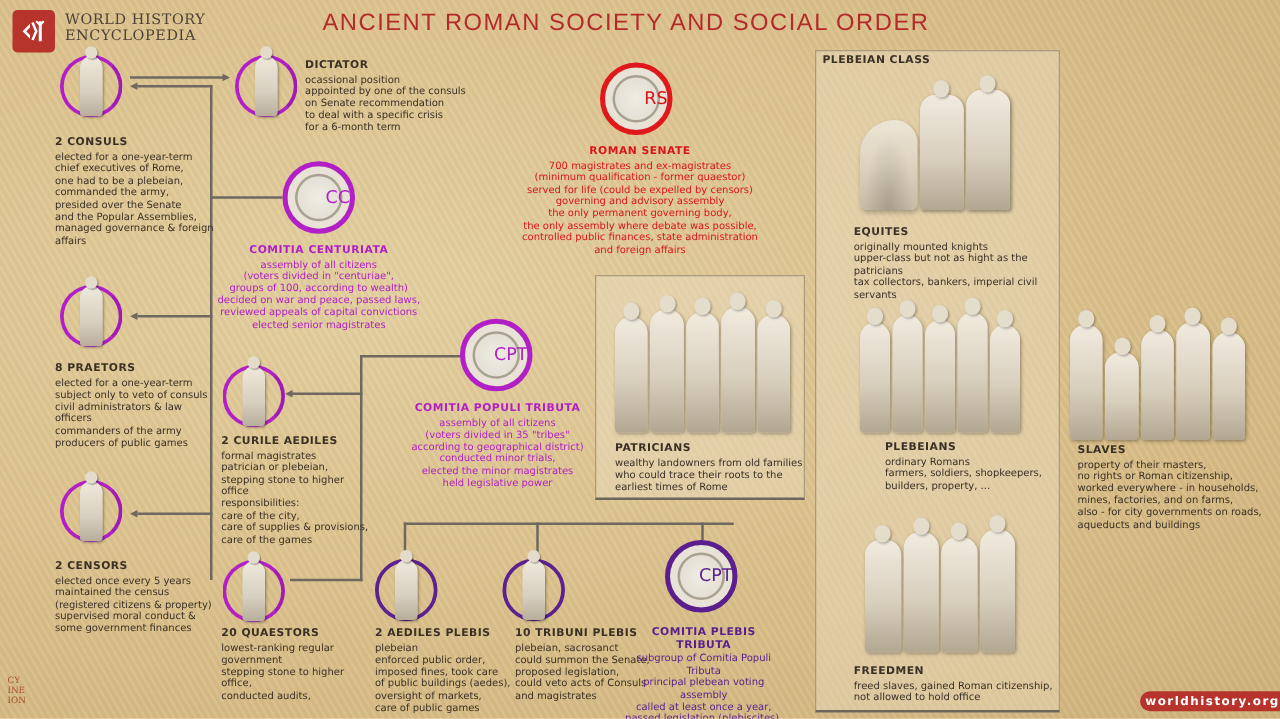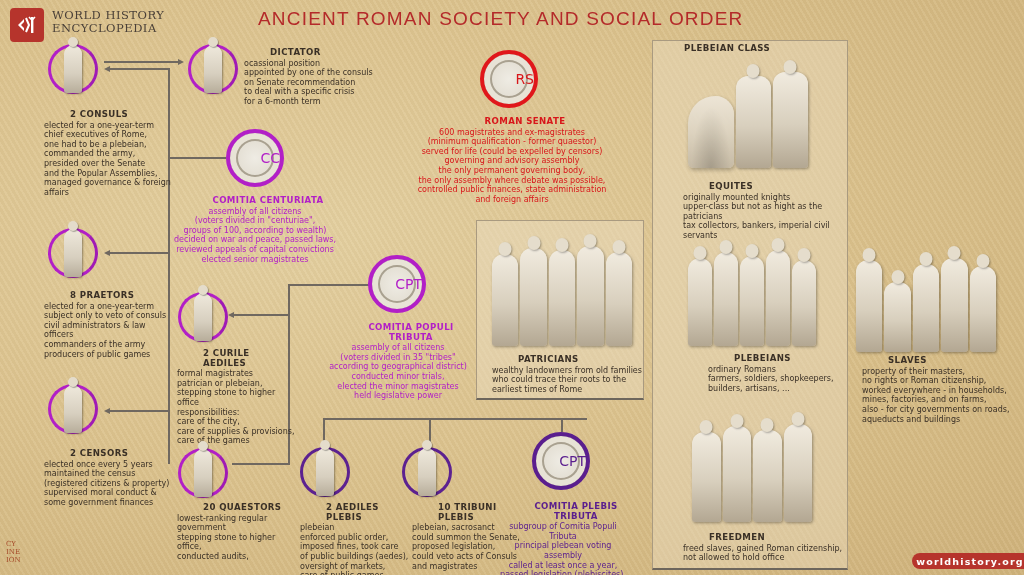--- a/index.html
+++ b/index.html
@@ -23,21 +23,21 @@
   .portrait.plebs { border-color: #5c2190; }
   .figure { width: 18px; height: 48px; margin-bottom: -2px; background: linear-gradient(180deg, #efe9dc 0%, #d7cfbf 60%, #b7ad9a 100%); border-radius: 9px 9px 3px 3px; box-shadow: 1px 1px 2px rgba(0,0,0,0.35); position: relative; }
   .figure::before { content: ""; position:absolute; left: 4px; top: -8px; width: 10px; height: 10px; border-radius: 50%; background: #e4dccb; box-shadow: 1px 1px 1px rgba(0,0,0,0.3); }
 
   
   .seal { width: 58px; height: 58px; border-radius: 50%; background: radial-gradient(circle, #efece4 0%, #e2ddd1 60%, #cfc8b7 100%); border: 4px solid #b21fc7; display:flex; align-items:center; justify-content:flex-end; font-size: 14px; color: #b21fc7; box-shadow: inset 0 0 0 6px #e8e3d6, inset 0 0 0 8px #a9a190; }
   .seal.red { border-color: #e0171b; color: #d8161a; }
   .seal.plebs { border-color: #5a1e8e; color: #5a1e8e; }
 
   .label { font-size: 8px; line-height: 9.6px; color: #3a3026; }
-  .label .hd { font-weight: bold; font-size: 8.6px; letter-spacing: 0.4px; display:block; margin-bottom: 1px; margin-left: 26px; }
+  .label .hd { font-weight: bold; font-size: 8.6px; letter-spacing: 0.4px; display:block; margin-bottom: 1px; }
   .label.center { text-align: center; }
   .label.magenta { color: #b21fc7; }
   .label.red { color: #d8161a; }
   .label.purple { color: #5a1e8e; }
 
   
   .line { background: #6f6860; }
   .arrow-r { width:0; height:0; border-top:3px solid transparent; border-bottom:3px solid transparent; border-left:6px solid #6f6860; }
   .arrow-l { width:0; height:0; border-top:3px solid transparent; border-bottom:3px solid transparent; border-right:6px solid #6f6860; }
   .arrow-d { width:0; height:0; border-left:3px solid transparent; border-right:3px solid transparent; border-top:6px solid #6f6860; }
@@ -217,21 +217,21 @@
   <div>decided on war and peace, passed laws,</div>
   <div>reviewed appeals of capital convictions</div>
   <div>elected senior magistrates</div>
 </div>
 
 <div class="abs seal red" style="left:480px; top:50px;">
     <span>RS</span>
   </div>
 <div class="abs label center red" style="left:414px; top:117px; width:196px;">
   <span class="hd">ROMAN SENATE</span>
-  <div>600 magistrates and ex-magistrates</div>
+  <div>700 magistrates and ex-magistrates</div>
   <div>(minimum qualification - former quaestor)</div>
   <div>served for life (could be expelled by censors)</div>
   <div>governing and advisory assembly</div>
   <div>the only permanent governing body,</div>
   <div>the only assembly where debate was possible,</div>
   <div>controlled public finances, state administration</div>
   <div>and foreign affairs</div>
 </div>
 
 <div class="abs seal" style="left:368px; top:255px;">
@@ -295,21 +295,21 @@
   <div class="relief-fig" style="height:88px;"></div>
   <div class="relief-fig" style="height:94px;"></div>
   <div class="relief-fig" style="height:90px;"></div>
   <div class="relief-fig" style="height:96px;"></div>
   <div class="relief-fig" style="height:86px;"></div>
 </div>
 <div class="abs label" style="left:708px; top:354px; width:160px;">
   <span class="hd">PLEBEIANS</span>
   <div>ordinary Romans</div>
   <div>farmers, soldiers, shopkeepers,</div>
-  <div>builders, artisans, ...</div>
+  <div>builders, property, ...</div>
 </div>
 
 <div class="abs relief-row" style="left:692px; top:412px; width:120px; height:110px;">
   <div class="relief-fig" style="height:90px;"></div>
   <div class="relief-fig" style="height:96px;"></div>
   <div class="relief-fig" style="height:92px;"></div>
   <div class="relief-fig" style="height:98px;"></div>
 </div>
 <div class="abs label" style="left:683px; top:533px; width:160px;">
   <span class="hd">FREEDMEN</span>

